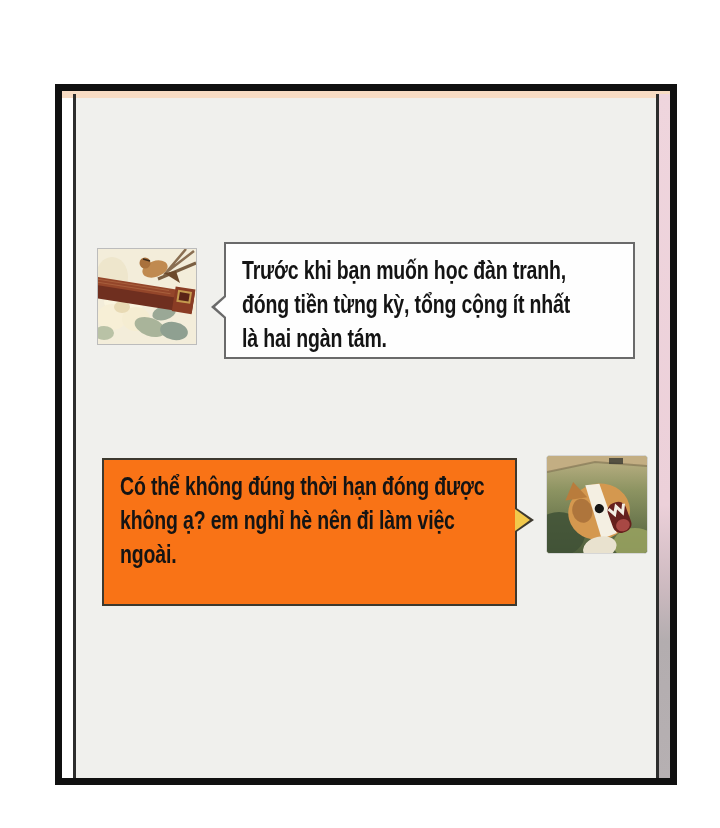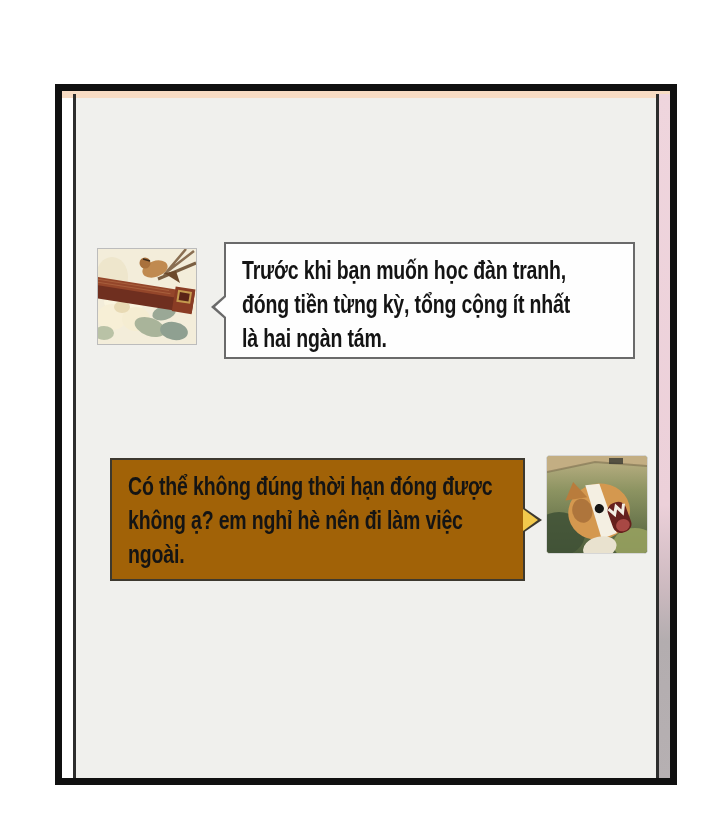--- a/index.html
+++ b/index.html
@@ -19,21 +19,21 @@
   .strip-right{
     position:absolute;left:597px;top:3px;width:11px;height:684px;
     background:linear-gradient(180deg,#efd5dd 0%,#ecd0d9 60%,#cdbac0 72%,#b3adaf 80%,#b6b0b2 100%);
   }
   .avatar{position:absolute;overflow:hidden;}
   .avatar svg{display:block;}
   .avatar-left{left:35px;top:157px;width:98px;height:95px;border:1px solid #bcbcbc;background:#f3edda;}
   .avatar-right{left:484px;top:364px;width:100px;height:97px;border-radius:4px;border:1px solid #d6d6d6;background:#8d9462;}
   .bubble{position:absolute;box-sizing:border-box;}
   .bubble-1{left:162px;top:151px;width:411px;height:117px;background:#fefefe;border:2px solid #6a6a6a;}
-  .bubble-2{left:48px;top:367px;width:415px;height:123px;background:#a16207;border:2px solid #3d392f;}
+  .bubble-2{left:40px;top:367px;width:415px;height:148px;background:#f97316;border:2px solid #3d392f;}
   .bubble-text{
     position:absolute;left:16px;top:9px;
     transform:scaleX(0.78);transform-origin:0 0;white-space:nowrap;
     font-weight:700;font-size:25px;line-height:34px;color:#141414;letter-spacing:-0.2px;
   }
   .tail{position:absolute;width:0;height:0;}
   .tail-1-outer{left:-15px;top:50px;border-top:13px solid transparent;border-bottom:13px solid transparent;border-right:15px solid #6a6a6a;}
   .tail-1-inner{left:-11px;top:52px;border-top:11px solid transparent;border-bottom:11px solid transparent;border-right:12px solid #fefefe;}
   .tail-2-outer{right:-19px;top:47px;border-top:13px solid transparent;border-bottom:13px solid transparent;border-left:19px solid #3d392f;}
   .tail-2-inner{right:-15px;top:49px;border-top:11px solid transparent;border-bottom:11px solid transparent;border-left:15px solid #f2c94c;}

